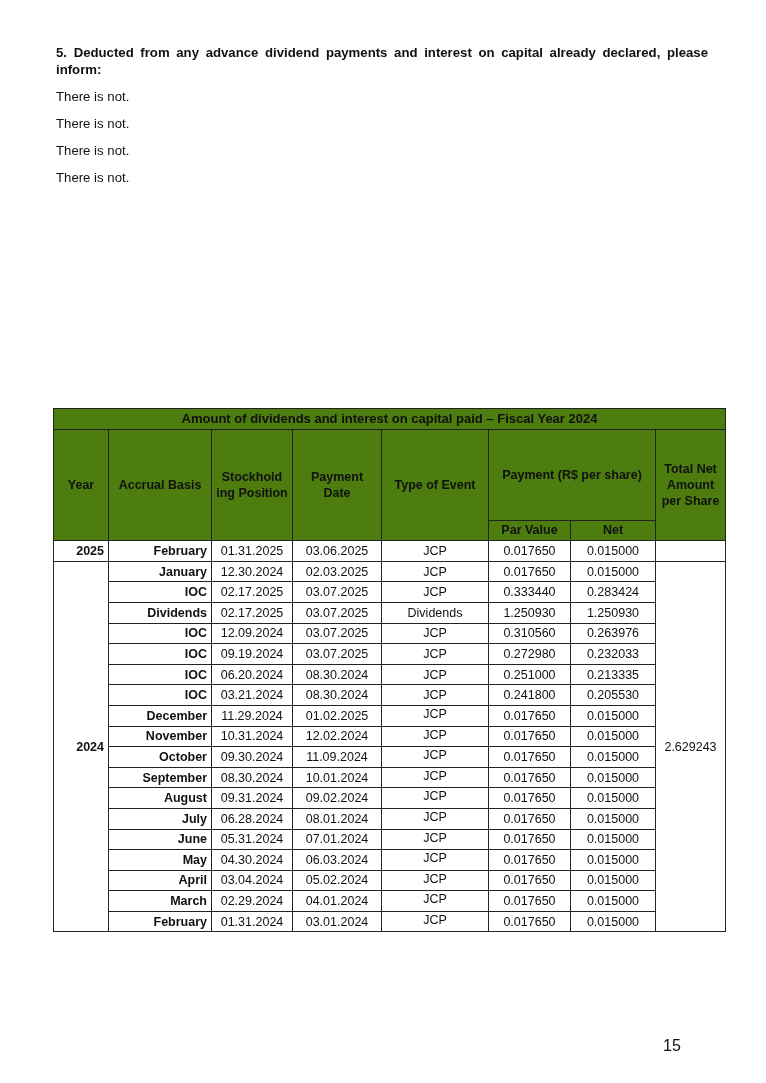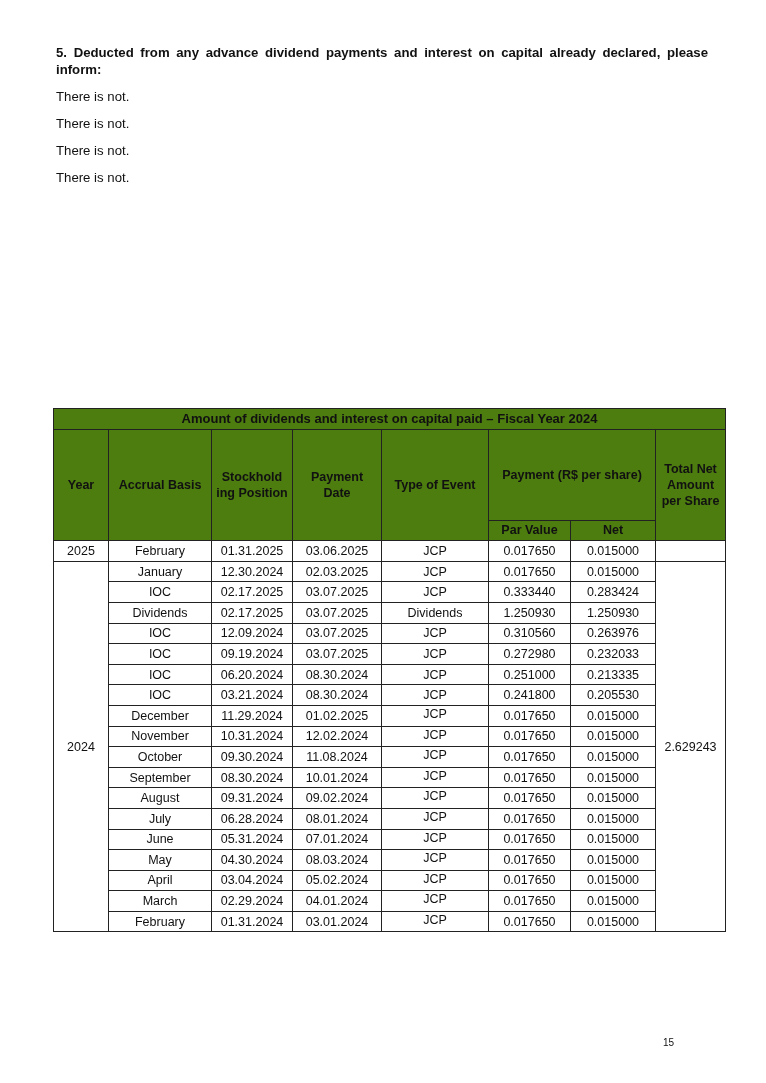--- a/index.html
+++ b/index.html
@@ -12,23 +12,23 @@
   .ans { margin-top: 10px; }
 
   table.div { position: absolute; left: 53px; top: 408px; width: 672px;
               border-collapse: collapse; font-size: 12.5px; table-layout: fixed; }
   table.div td, table.div th { border: 1px solid #222; padding: 0 4px; line-height: 16px; height: 19.6px; }
   table.div th { background: #4d7c0f; font-weight: bold; text-align: center; vertical-align: middle; }
   th.title { height: 44px; font-size: 13px; }
   th.big { height: 90px; }
   th.sub { height: 19px; }
   td.c { text-align: center; }
-  td.l { text-align: center; padding-left: 5px; }
+  td.l { text-align: right; padding-left: 5px; font-weight: bold; }
   td.ev { text-align: center; vertical-align: top; }
-  .pagenum { position: absolute; left: 663px; top: 1037px; font-size: 10px; }
+  .pagenum { position: absolute; left: 663px; top: 1037px; font-size: 16px; }
 </style>
 </head>
 <body>
 
 <div class="page">
   <p class="q">5. Deducted from any advance dividend payments and interest on capital already declared, please inform:</p>
   <p class="ans">There is not.</p>
   <p class="ans">There is not.</p>
   <p class="ans">There is not.</p>
   <p class="ans">There is not.</p>
@@ -144,21 +144,21 @@
         <td class="l">November</td>
         <td class="c">10.31.2024</td>
         <td class="c">12.02.2024</td>
         <td class="ev">JCP</td>
         <td class="c">0.017650</td>
         <td class="c">0.015000</td>
       </tr>
     <tr>
         <td class="l">October</td>
         <td class="c">09.30.2024</td>
-        <td class="c">11.08.2024</td>
+        <td class="c">11.09.2024</td>
         <td class="ev">JCP</td>
         <td class="c">0.017650</td>
         <td class="c">0.015000</td>
       </tr>
     <tr>
         <td class="l">September</td>
         <td class="c">08.30.2024</td>
         <td class="c">10.01.2024</td>
         <td class="ev">JCP</td>
         <td class="c">0.017650</td>
@@ -184,21 +184,21 @@
         <td class="l">June</td>
         <td class="c">05.31.2024</td>
         <td class="c">07.01.2024</td>
         <td class="ev">JCP</td>
         <td class="c">0.017650</td>
         <td class="c">0.015000</td>
       </tr>
     <tr>
         <td class="l">May</td>
         <td class="c">04.30.2024</td>
-        <td class="c">08.03.2024</td>
+        <td class="c">06.03.2024</td>
         <td class="ev">JCP</td>
         <td class="c">0.017650</td>
         <td class="c">0.015000</td>
       </tr>
     <tr>
         <td class="l">April</td>
         <td class="c">03.04.2024</td>
         <td class="c">05.02.2024</td>
         <td class="ev">JCP</td>
         <td class="c">0.017650</td>

